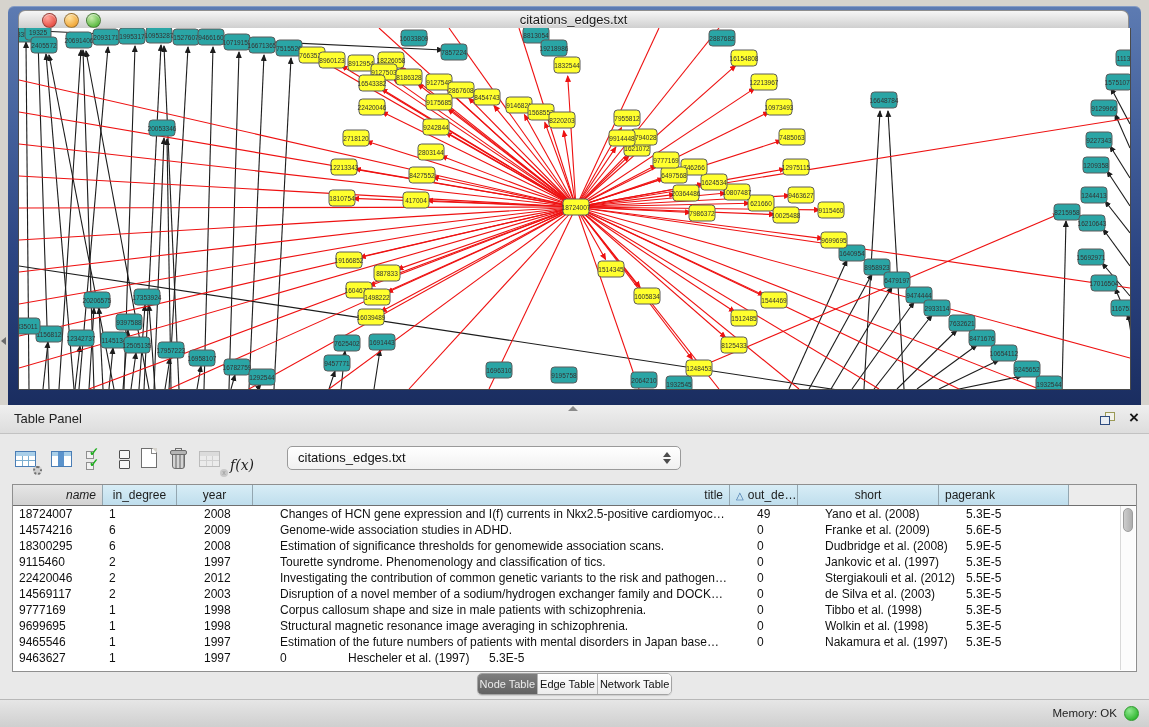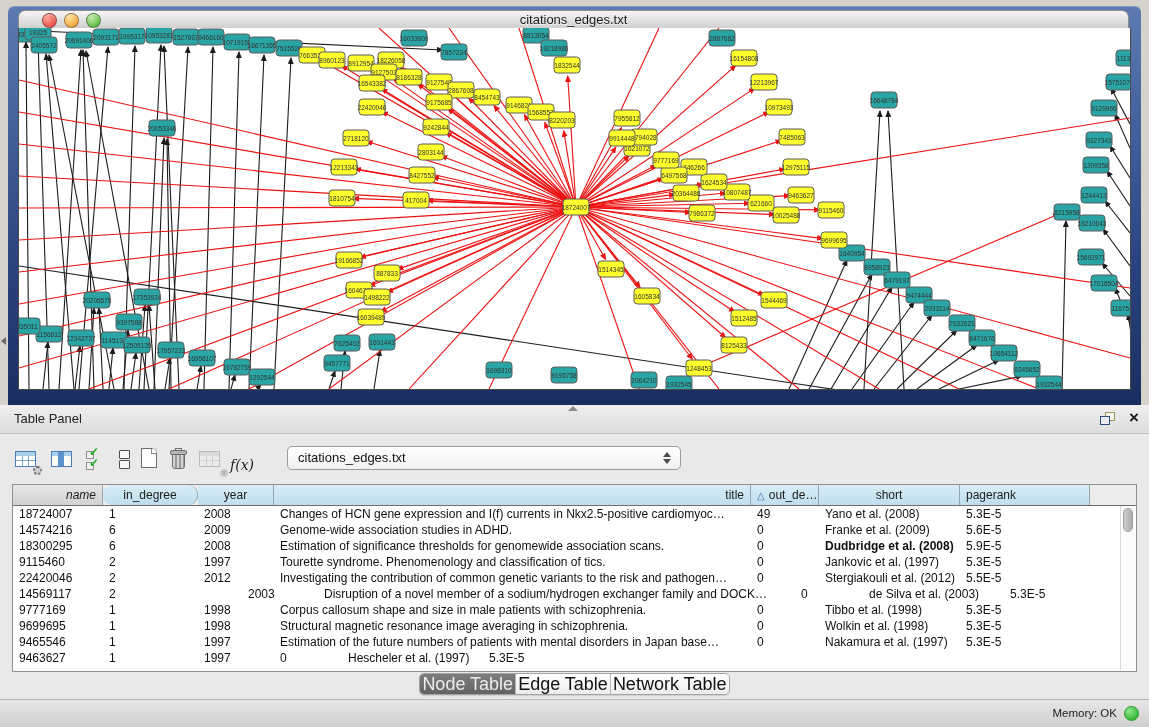--- a/index.html
+++ b/index.html
@@ -88,21 +88,21 @@
   .trow{display:flex;height:16px;}
   .tcell{height:16px;line-height:16px;font-size:12px;color:#101010;box-sizing:border-box;
     padding-left:6px;white-space:nowrap;overflow:hidden;}
   .vscroll{position:absolute;right:1px;top:21px;bottom:1px;width:14px;background:#fcfcfc;border-left:1px solid #d9d9d9;}
   .vthumb{margin:2px 2px;height:22px;border-radius:6px;border:1px solid #9d9d9d;background:linear-gradient(90deg,#cdcdcd,#aeaeae);}
 
   
   .tabbar{position:absolute;left:0;top:268px;width:1149px;height:24px;text-align:center;}
   .seg{display:inline-flex;border:1px solid #a3a3a3;border-radius:5px;overflow:hidden;
     box-shadow:0 1px 1px rgba(0,0,0,.12);}
-  .seg .segbtn{height:20px;line-height:21px;padding:0 2px;font-size:18px;color:#111;
+  .seg .segbtn{height:20px;line-height:21px;padding:0 2px;font-size:11px;color:#111;
     background:linear-gradient(#ffffff,#ececec);border-right:1px solid #b5b5b5;}
   .seg .segbtn:last-child{border-right:none;}
   .seg .segbtn.active{background:linear-gradient(#7e7e7e,#626262);color:#ececec;}
 
   
   .statusbar{position:absolute;left:0;bottom:0;width:1149px;height:27px;
     background:linear-gradient(#e6e6e6,#cfcfcf);border-top:1px solid #b8b8b8;margin-top:40px;}
   .mem{position:absolute;right:32px;top:7px;font-size:11.5px;color:#222;}
   .memdot{position:absolute;right:10px;top:6px;width:13px;height:13px;border-radius:50%;
     border:1px solid #2d9a2d;background:radial-gradient(circle at 35% 30%,#90e890,#33b833 75%);}
@@ -799,21 +799,21 @@
             <span class="dn"></span>
           </span>
       </div>
     </div>
 
     <div class="table-box">
       <div class="thead" id="thead">
           <div class="hcell hgrey" style="width: 90px; justify-content: flex-end;">
             <span>name</span>
           </div>
-          <div class="hcell" style="width: 95px; justify-content: center; border-radius: 9px;">
+          <div class="hcell" style="width: 74px; justify-content: center;">
             <span>in_degree</span>
           </div>
           <div class="hcell" style="width: 76px; justify-content: center;">
             <span>year</span>
           </div>
           <div class="hcell" style="width: 477px; justify-content: flex-end;">
             <span>title</span>
           </div>
           <div class="hcell" style="width: 68px; justify-content: flex-start;">
             <span class="sortglyph">△</span>
@@ -845,21 +845,21 @@
             <div class="tcell" style="width: 68px;">0</div>
             <div class="tcell" style="width: 141px;">Franke et al. (2009)</div>
             <div class="tcell" style="width: 130px;">5.6E-5</div>
           </div>
           <div class="trow">
             <div class="tcell" style="width: 90px;">18300295</div>
             <div class="tcell" style="width: 95px;">6</div>
             <div class="tcell" style="width: 76px;">2008</div>
             <div class="tcell" style="width: 477px;">Estimation of significance thresholds for genomewide association scans.</div>
             <div class="tcell" style="width: 68px;">0</div>
-            <div class="tcell" style="width: 141px; font-weight: bold;">Dudbridge et al. (2008)</div>
+            <div class="tcell" style="width: 141px;">Dudbridge et al. (2008)</div>
             <div class="tcell" style="width: 130px;">5.9E-5</div>
           </div>
           <div class="trow">
             <div class="tcell" style="width: 90px;">9115460</div>
             <div class="tcell" style="width: 95px;">2</div>
             <div class="tcell" style="width: 76px;">1997</div>
             <div class="tcell" style="width: 477px;">Tourette syndrome. Phenomenology and classification of tics.</div>
             <div class="tcell" style="width: 68px;">0</div>
             <div class="tcell" style="width: 141px;">Jankovic et al. (1997)</div>
             <div class="tcell" style="width: 130px;">5.3E-5</div>
@@ -869,21 +869,21 @@
             <div class="tcell" style="width: 95px;">2</div>
             <div class="tcell" style="width: 76px;">2012</div>
             <div class="tcell" style="width: 477px;">Investigating the contribution of common genetic variants to the risk and pathogen…</div>
             <div class="tcell" style="width: 68px;">0</div>
             <div class="tcell" style="width: 141px;">Stergiakouli et al. (2012)</div>
             <div class="tcell" style="width: 130px;">5.5E-5</div>
           </div>
           <div class="trow">
             <div class="tcell" style="width: 90px;">14569117</div>
             <div class="tcell" style="width: 95px;">2</div>
-            <div class="tcell" style="width: 76px; margin-left: 44px;">2003</div>
+            <div class="tcell" style="width: 76px;">2003</div>
             <div class="tcell" style="width: 477px;">Disruption of a novel member of a sodium/hydrogen exchanger family and DOCK…</div>
             <div class="tcell" style="width: 68px;">0</div>
             <div class="tcell" style="width: 141px;">de Silva et al. (2003)</div>
             <div class="tcell" style="width: 130px;">5.3E-5</div>
           </div>
           <div class="trow">
             <div class="tcell" style="width: 90px;">9777169</div>
             <div class="tcell" style="width: 95px;">1</div>
             <div class="tcell" style="width: 76px;">1998</div>
             <div class="tcell" style="width: 477px;">Corpus callosum shape and size in male patients with schizophrenia.</div>

